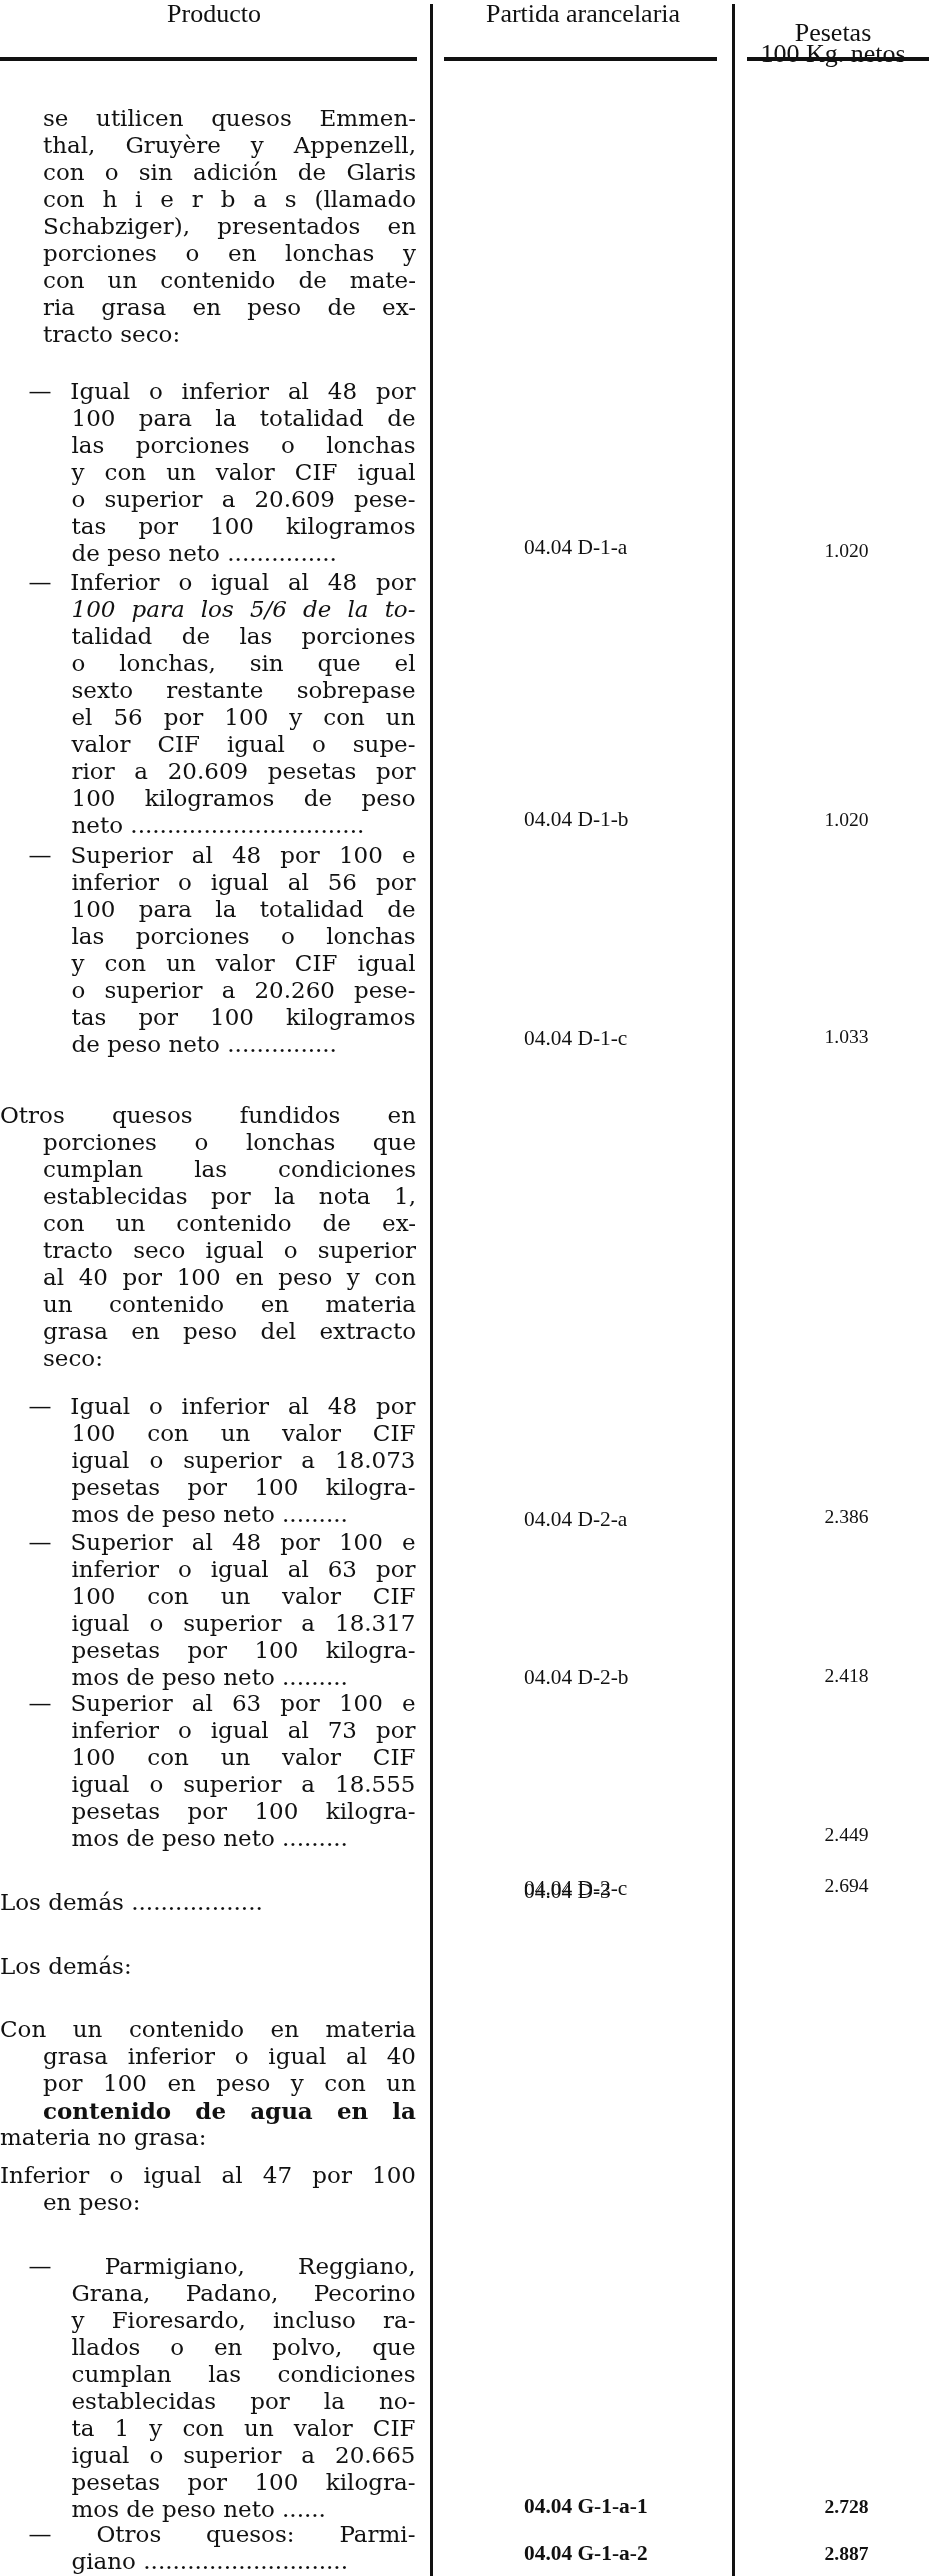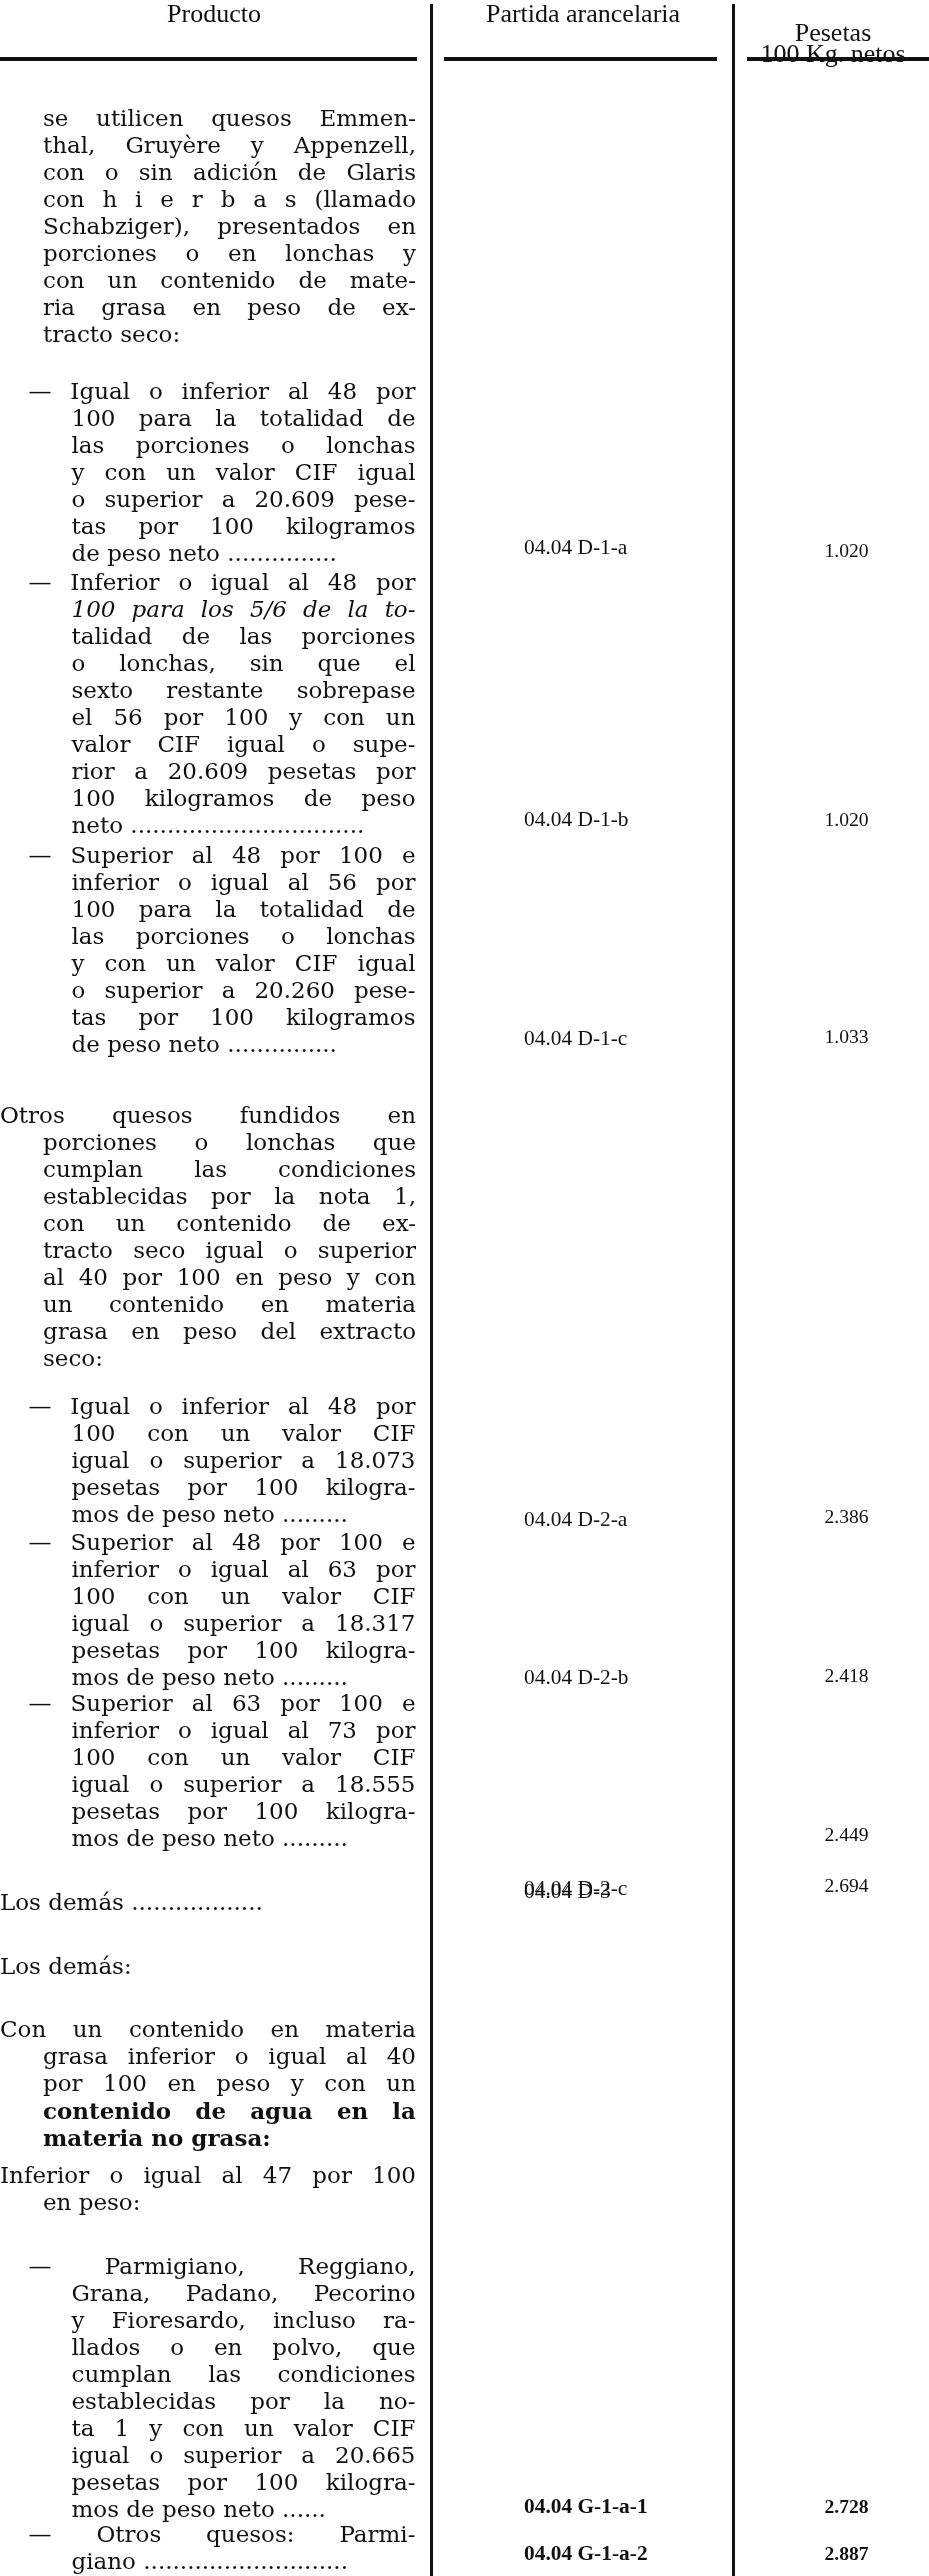--- a/index.html
+++ b/index.html
@@ -117,21 +117,21 @@
       <span class="l last">Los demás ..................</span>
     </div>
     <div class="txt" style="top: 1953px; left: 0px; width: 416px;">
       <span class="l last">Los demás:</span>
     </div>
     <div class="txt" style="top: 2016px; left: 0px; width: 416px;">
       <span class="l">Con un contenido en materia</span>
       <span class="l" style="padding-left: 43px;">grasa inferior o igual al 40</span>
       <span class="l" style="padding-left: 43px;">por 100 en peso y con un</span>
       <span class="l" style="padding-left: 43px; font-weight: bold;">contenido de agua en la</span>
-      <span class="l last" style="padding-left: 43px; font-weight: bold;">materia no grasa:</span>
+      <span class="l last" style="">materia no grasa:</span>
     </div>
     <div class="txt" style="top: 2162px; left: 0px; width: 416px;">
       <span class="l">Inferior o igual al 47 por 100</span>
       <span class="l last" style="padding-left: 43px;">en peso:</span>
     </div>
     <div class="txt" style="top: 2253px; left: 28.5px; width: 387px;">
       <span class="l">— Parmigiano, Reggiano,</span>
       <span class="l" style="padding-left: 43px;">Grana, Padano, Pecorino</span>
       <span class="l" style="padding-left: 43px;">y Fioresardo, incluso ra-</span>
       <span class="l" style="padding-left: 43px;">llados o en polvo, que</span>

